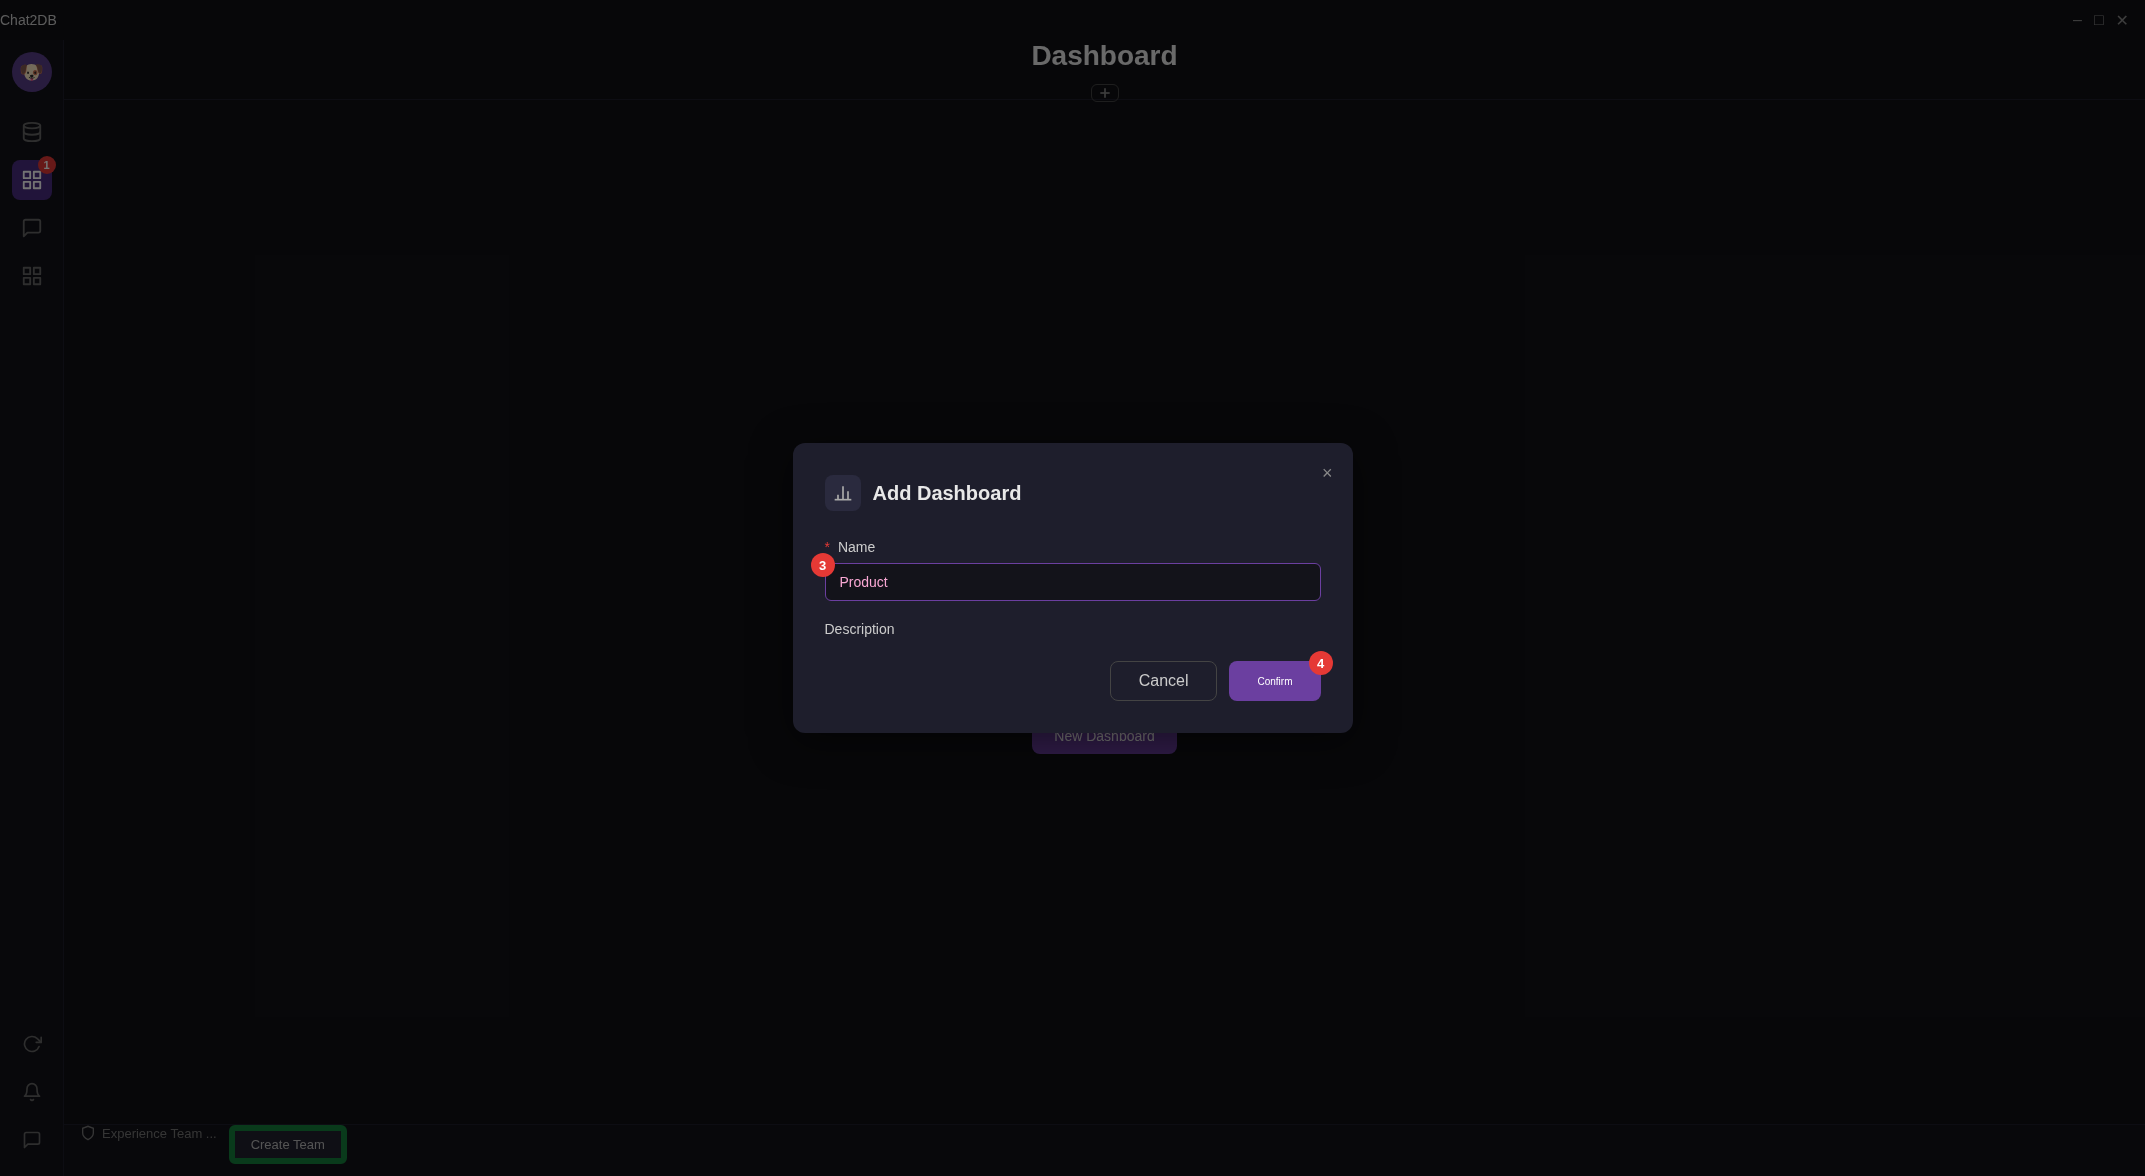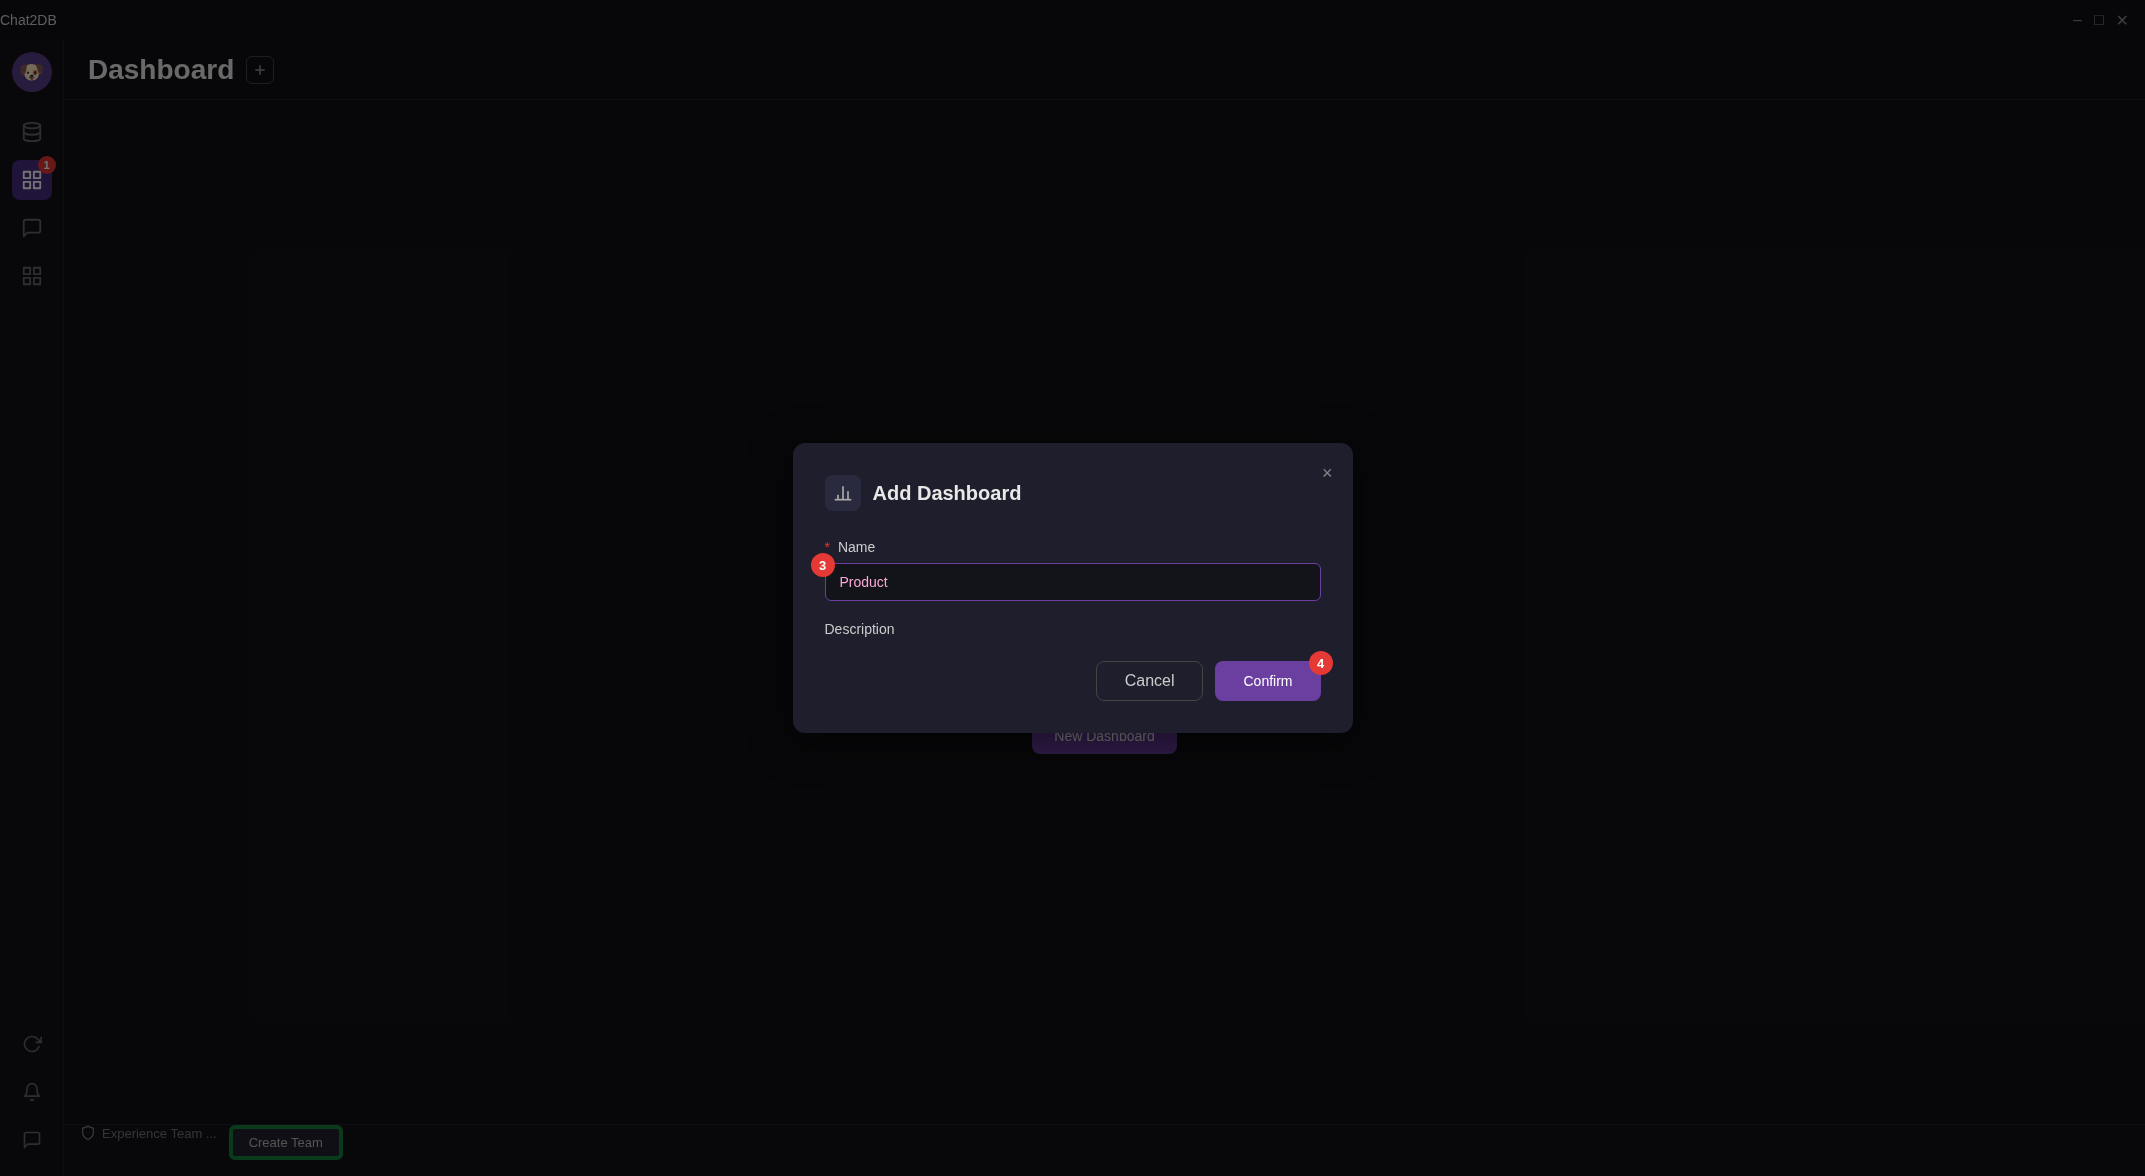--- a/index.html
+++ b/index.html
@@ -120,20 +120,21 @@
     }
 
     
     .header {
       height: 60px;
       display: flex;
       align-items: center;
       padding: 0 24px;
       border-bottom: 1px solid #1e1e2a;
       gap: 12px;
+      flex-direction: column;
     }
     .header-title {
       font-size: 28px;
       font-weight: 600;
       color: #e8e8e8;
     }
     .header-add-btn {
       width: 28px;
       height: 28px;
       border: 1.5px solid #444;
@@ -190,21 +191,21 @@
     .footer-team-label {
       color: #777;
       font-size: 13px;
       display: flex;
       align-items: center;
       gap: 6px;
     }
     .create-team-btn {
       background: #222230;
       color: #bbb;
-      border: 4px solid #15803d;
+      border: 6px solid #15803d;
       border-radius: 6px;
       padding: 6px 16px;
       font-size: 13px;
       cursor: pointer;
     }
 
     
     .overlay {
       position: absolute;
       top: 0; left: 0; right: 0; bottom: 0;
@@ -304,21 +305,21 @@
       padding: 10px 28px;
       font-size: 16px;
       cursor: pointer;
     }
     .confirm-btn {
       background: #6b3fa0;
       border: none;
       color: #fff;
       border-radius: 8px;
       padding: 10px 28px;
-      font-size: 14px;
+      font-size: 10px;
       cursor: pointer;
       position: relative;
     }
     .step-badge-abs {
       position: absolute;
       background: #e53935;
       color: #fff;
       border-radius: 50%;
       width: 24px;
       height: 24px;

